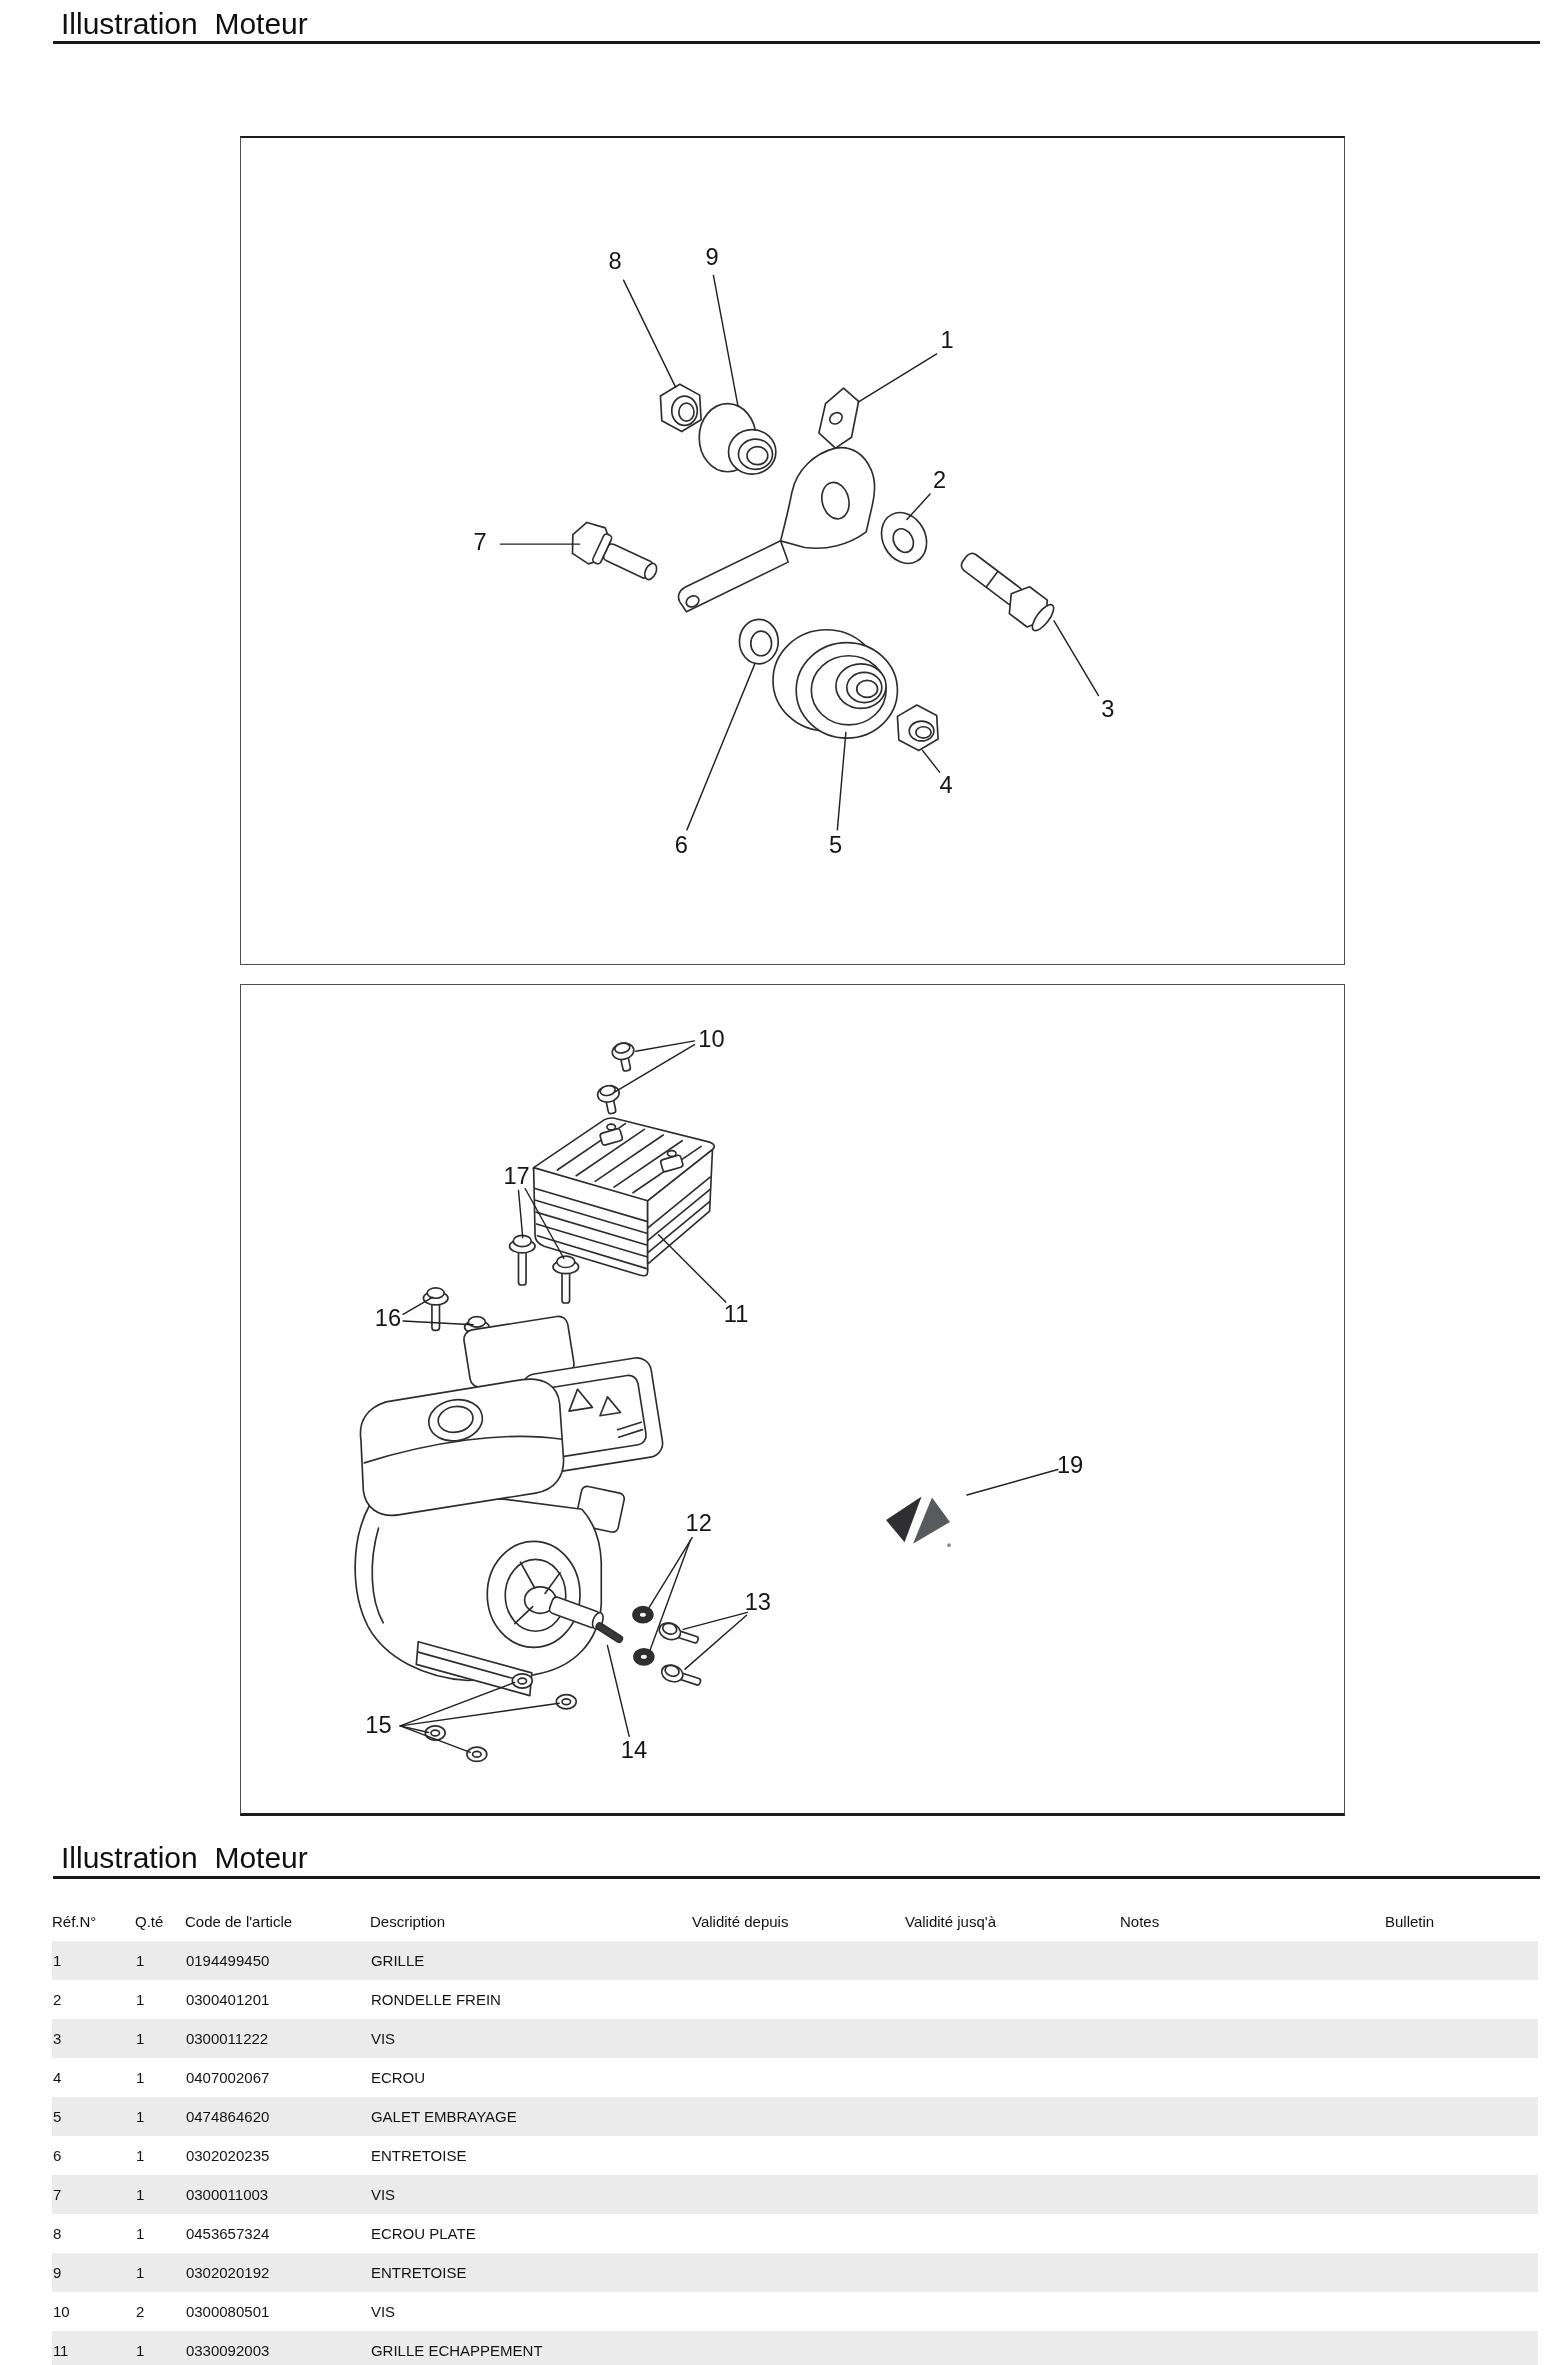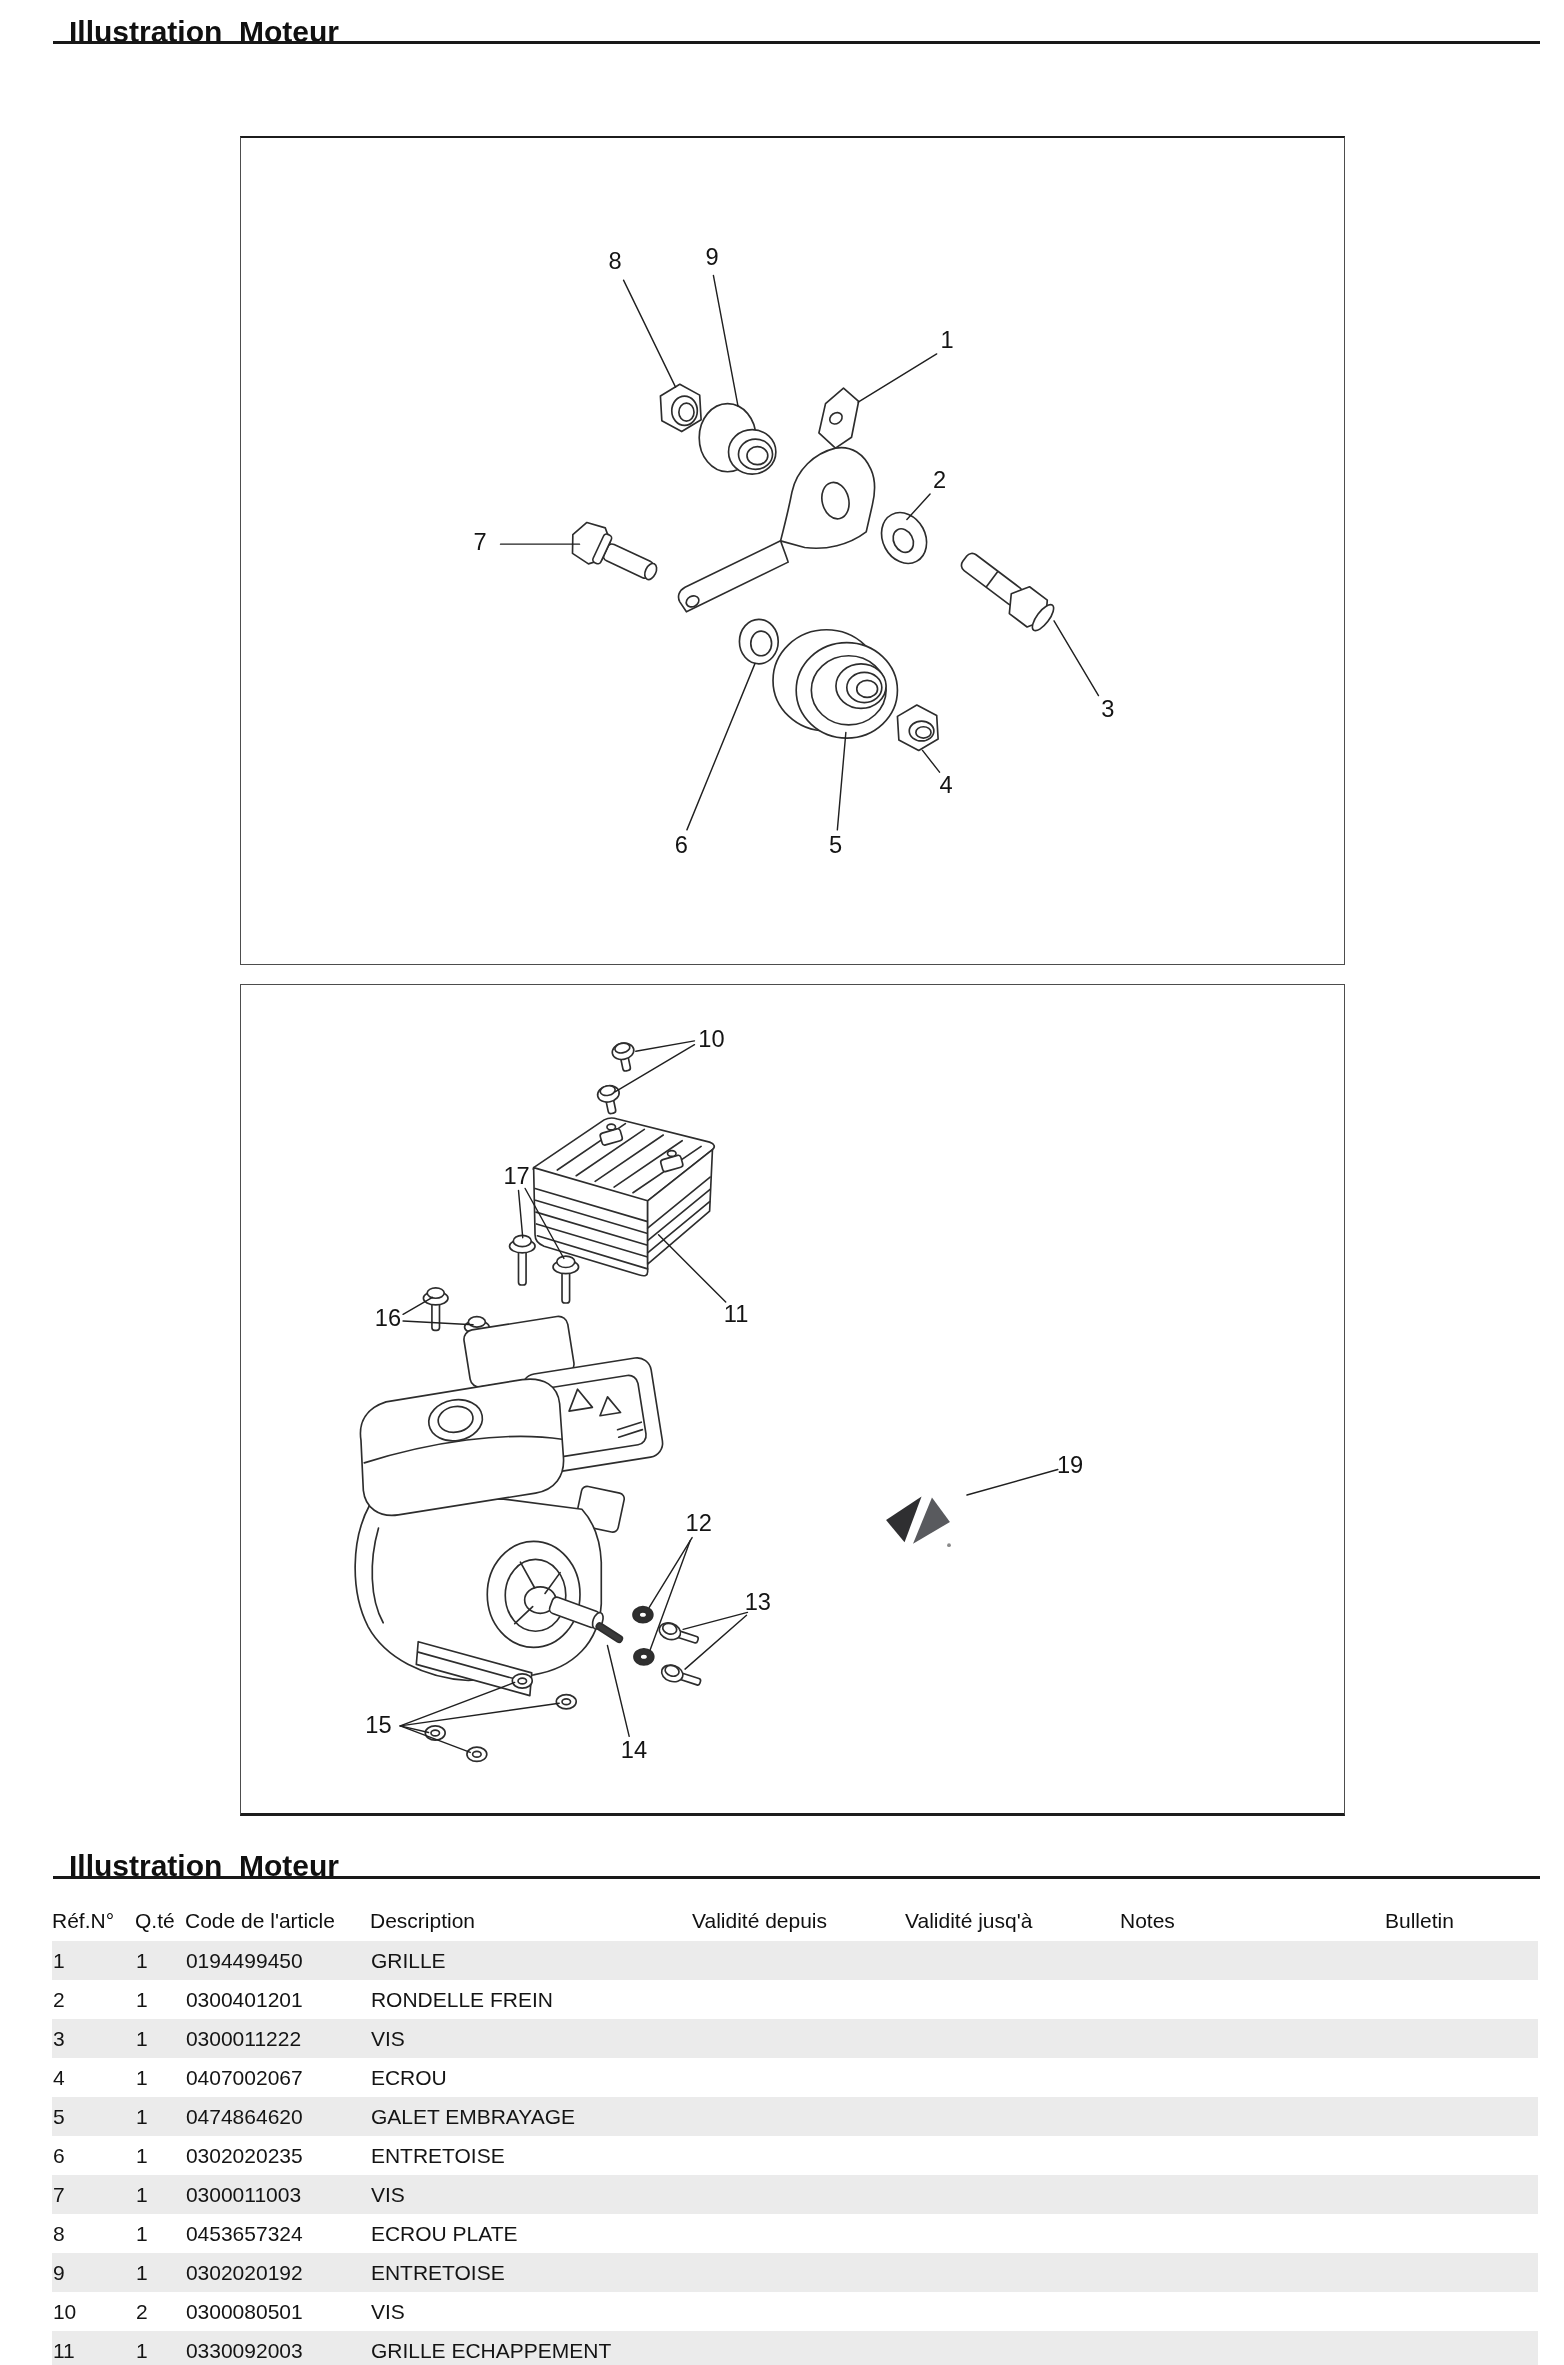--- a/index.html
+++ b/index.html
@@ -2,41 +2,41 @@
 <html style="font-size:7.6px"><head>
 <meta charset="utf-8">
 <style>
   html,body{margin:0;padding:0;}
   body{
     width:1564px;height:2640px;position:relative;overflow:hidden;
     background:#ffffff;color:#141414;
     font-family:"Liberation Sans","DejaVu Sans",sans-serif;
   }
   .abs{position:absolute;}
-  h1,h2{margin:16px;font-weight:700;white-space:pre;color:#101010;}
+  h1,h2{margin:8px;font-weight:400;white-space:pre;color:#101010;}
   #title1{left:53px;top:0px;font-size:30px;line-height:31px;}
   #title2{left:53px;top:1834px;font-size:30px;line-height:31px;}
   .rule{left:53px;width:1487px;height:2.8px;background:#181818;}
   #rule1{top:41px;}
   #rule2{top:1876px;}
   .figbox{border:1.4px solid #4d4d4d;background:transparent;}
   #figbox1{left:240px;top:136px;width:1103px;height:826px;border-top:2.8px solid #1c1c1c;}
   #figbox2{left:240px;top:984px;width:1103px;height:828px;border-bottom:3.3px solid #1c1c1c;}
   #diagram-svg{left:0;top:0;width:1564px;height:2640px;pointer-events:none;}
   .partline{stroke:#2d2d2d;fill:#ffffff;stroke-width:3.5;stroke-linejoin:round;stroke-linecap:round;}
   .lead{stroke:#202020;stroke-width:3;}
   text.callout{
     font-family:"Liberation Sans","DejaVu Sans",sans-serif;
     font-size:50px;font-weight:500;fill:#141414;stroke:none;
     text-anchor:middle;dominant-baseline:central;
   }
   .thead,.trow{
     display:grid;
     grid-template-columns:83px 50px 185px 322px 213px 215px 265px auto;
-    font-size:21px;
+    font-size:15px;
   }
   .thead{left:52px;top:1909px;width:1486px;height:24.6px;align-items:center;color:#101010;}
   .thead .th{white-space:pre;}
   .th-validity-from,.th-validity-to,.th-notes,.th-bulletin{font-style:normal;}
   #tbody{left:52px;top:1941px;width:1486px;}
   .trow{height:39px;align-items:center;}
   .trow:nth-child(odd){background:#ebebeb;}
   .td{padding-left:0.9px;white-space:pre;overflow:hidden;}
 </style>
 </head>

